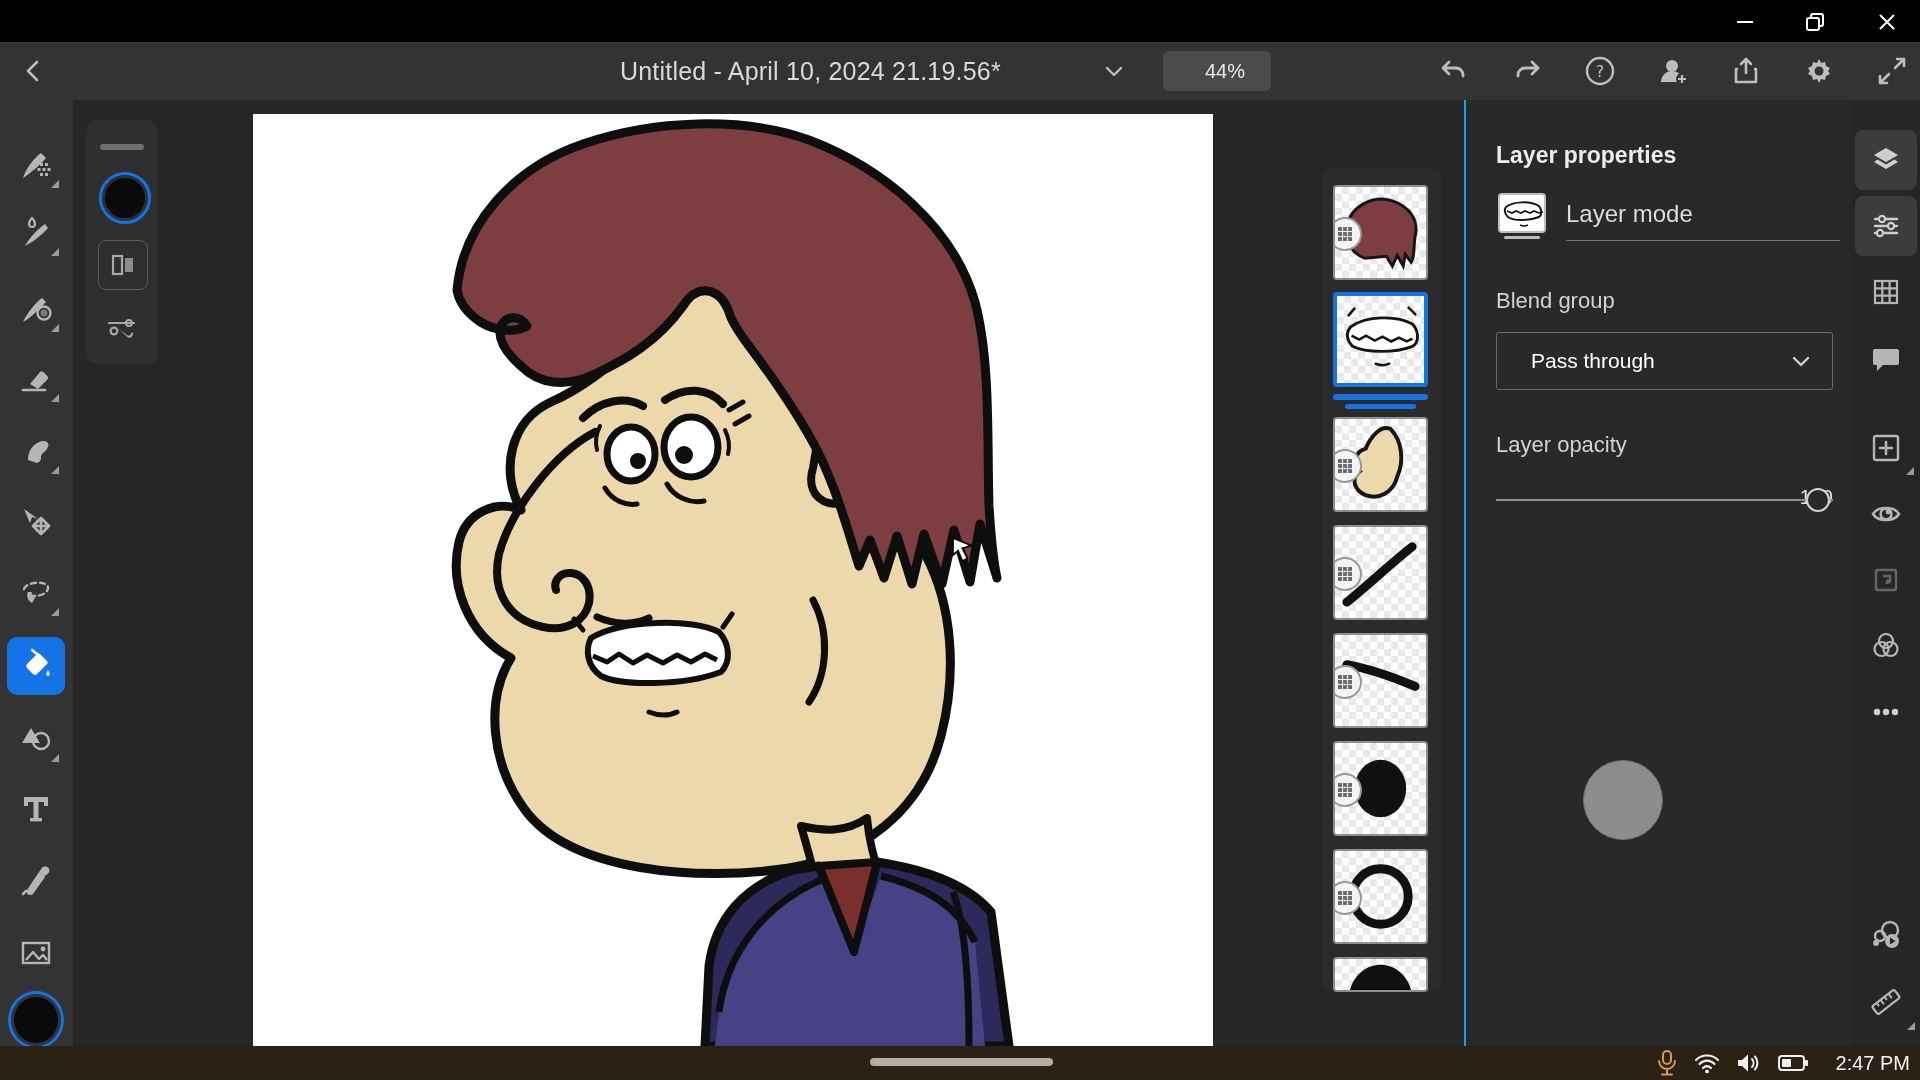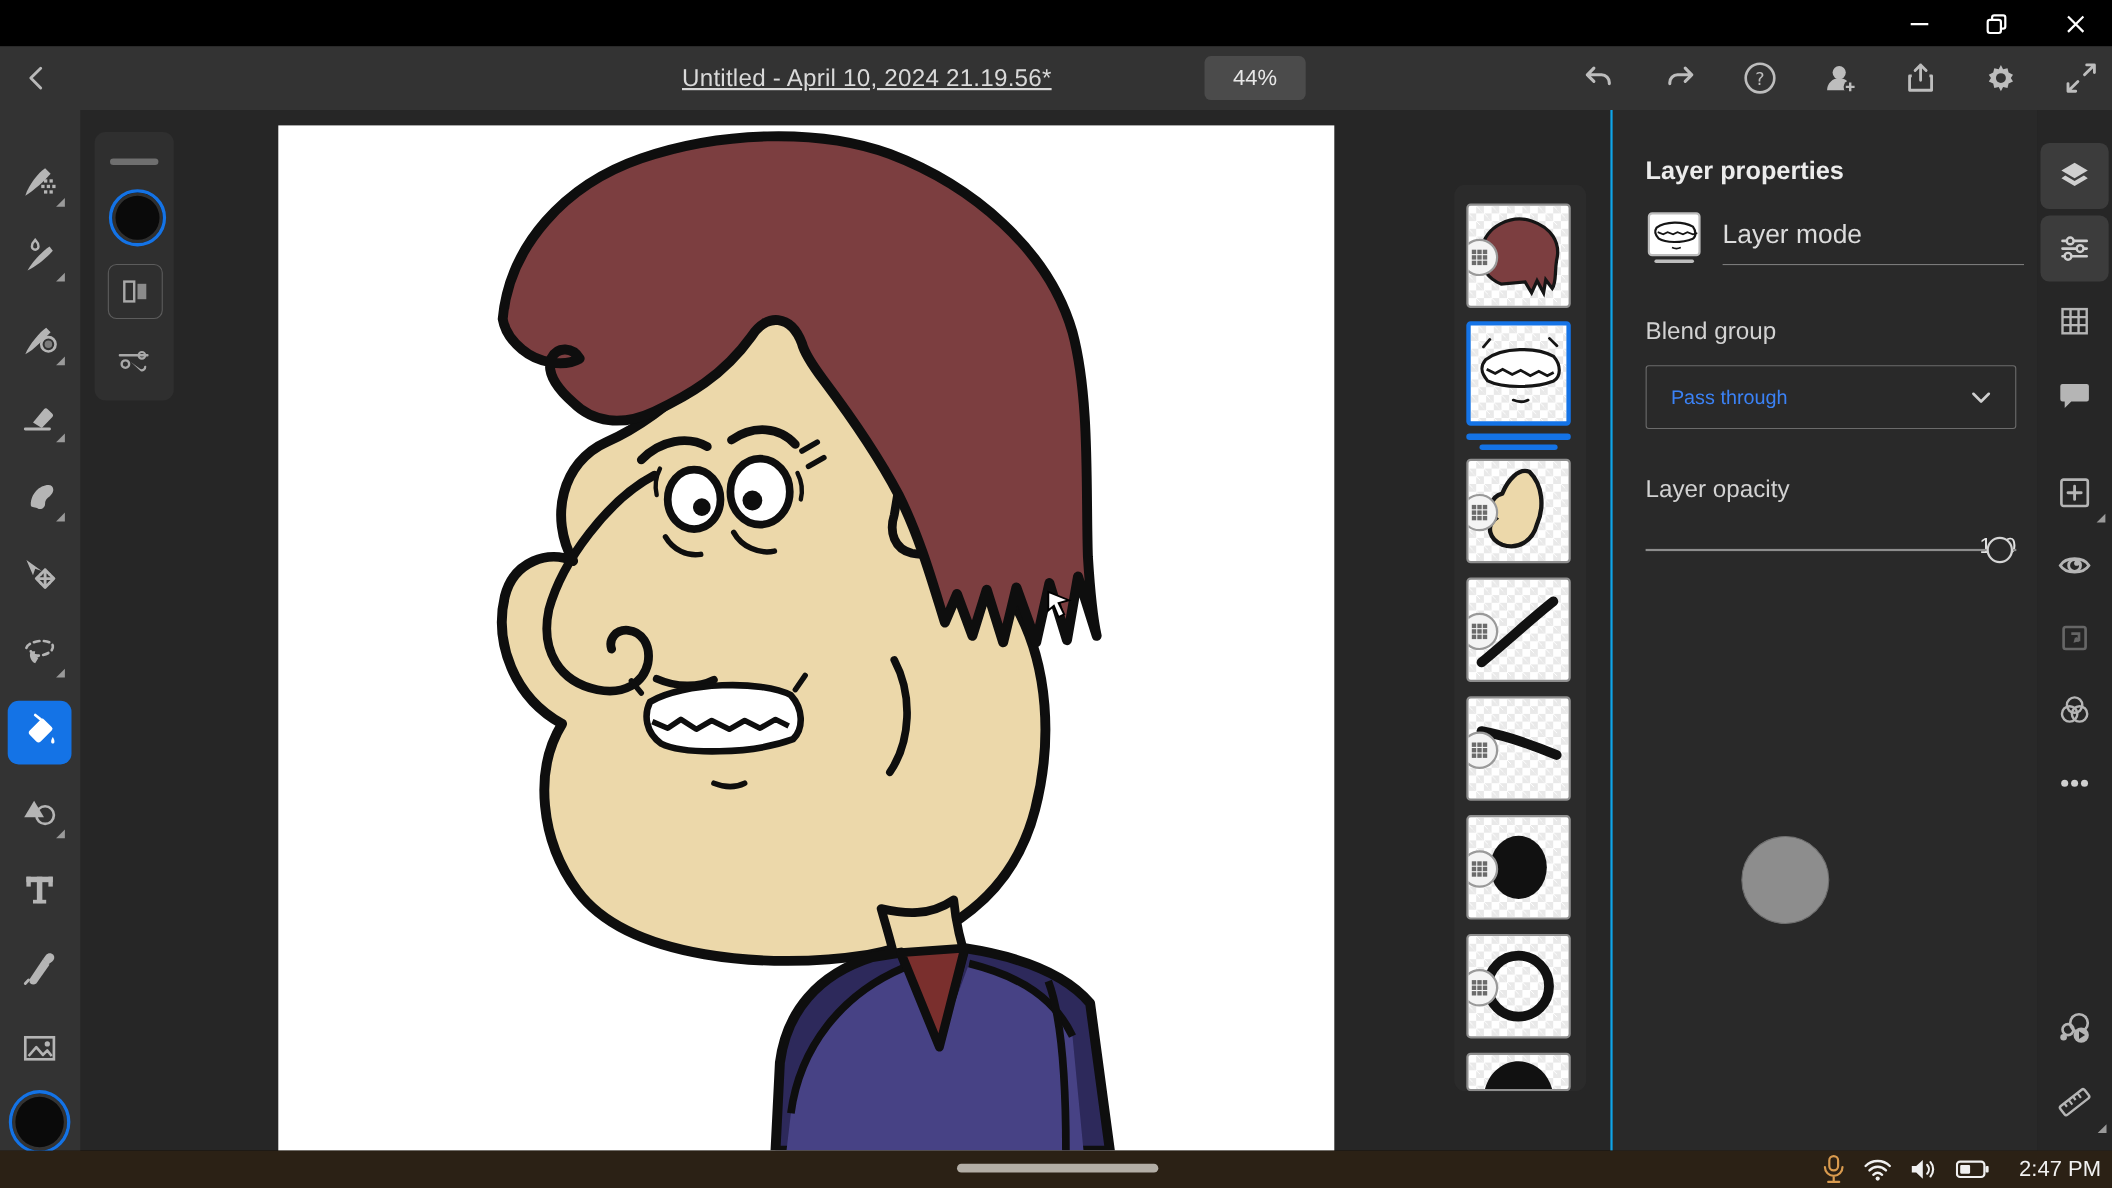--- a/index.html
+++ b/index.html
@@ -7,24 +7,24 @@
        font-family:"Liberation Sans","DejaVu Sans",sans-serif;
        -webkit-font-smoothing:antialiased;color:#d6d6d6;}
   .abs{position:absolute;}
   
   #os-strip{left:0;top:0;width:1920px;height:42px;background:#000;}
   .winbtn{width:46px;height:36px;top:4px;display:flex;align-items:center;justify-content:center;cursor:pointer;}
   #titlebar{left:0;top:42px;width:1920px;height:58px;background:#333333;display:flex;align-items:center;}
   .tb-icon{width:44px;height:44px;display:flex;align-items:center;justify-content:center;border-radius:6px;cursor:pointer;}
   .tb-icon svg{display:block;}
   #doc-title{position:absolute;left:620px;top:0;height:58px;display:flex;align-items:center;
-             font-size:22px;color:#d9d9d9;letter-spacing:.2px;text-decoration:underline;}
+             font-size:25px;color:#d9d9d9;letter-spacing:.2px;}
   #title-chevron{position:absolute;left:1092px;top:7px;}
-  #zoom-badge{position:absolute;left:1095px;top:9px;width:92px;height:40px;background:#4b4b4b;border-radius:6px;
-              display:flex;align-items:center;justify-content:center;font-size:20px;color:#e8e8e8;}
+  #zoom-badge{position:absolute;left:1163px;top:9px;width:92px;height:40px;background:#4b4b4b;border-radius:6px;
+              display:flex;align-items:center;justify-content:center;font-size:20px;color:#e8e8e8;padding-left:16px;}
   #titlebar-right{position:absolute;right:6px;top:7px;display:flex;gap:29px;align-items:center;}
   
   #workspace{left:0;top:100px;width:1920px;height:946px;background:#262626;}
   
   #toolbar{left:0;top:100px;width:73px;height:946px;background:#333333;}
   .tool{position:absolute;left:7px;width:58px;height:58px;border-radius:10px;display:flex;
         align-items:center;justify-content:center;cursor:pointer;}
   .tool.selected{background:#1473e6;}
   .corner-tri{position:absolute;right:6px;bottom:6px;width:0;height:0;
               border-left:8px solid transparent;border-bottom:8px solid #9a9a9a;}
@@ -52,21 +52,21 @@
   .grp-line{position:absolute;background:#1473e6;border-radius:3px;height:6px;}
   
   #props{left:1464px;top:100px;width:388px;height:946px;background:#292929;border-left:2px solid #0ea5e9;box-sizing:border-box;}
   #props h2{margin:0;position:absolute;left:30px;top:42px;font-size:23px;font-weight:700;color:#ececec;}
   #lp-thumb{left:30px;top:92px;width:54px;height:50px;cursor:pointer;}
   #lp-name{left:100px;top:100px;width:274px;font-size:24px;color:#dcdcdc;border-bottom:1px solid #7a7a7a;
            padding-bottom:12px;cursor:text;}
   #lp-blend-label{left:30px;top:188px;font-size:22px;color:#d2d2d2;}
   #lp-dropdown{left:30px;top:232px;width:337px;height:58px;border:1px solid #6b6b6b;border-radius:3px;
                display:flex;align-items:center;cursor:pointer;box-sizing:border-box;}
-  #lp-dropdown .val{margin-left:22px;font-size:18px;color:#3b82f6;}
+  #lp-dropdown .val{margin-left:34px;font-size:21px;color:#ffffff;}
   #lp-dropdown svg{position:absolute;right:18px;}
   #lp-op-label{left:30px;top:332px;font-size:22px;color:#d2d2d2;text-align:center;}
   #lp-op-value{left:30px;top:338px;width:337px;text-align:right;font-size:20px;color:#e4e4e4;margin-top:48px;}
   #lp-slider{left:30px;top:388px;width:337px;height:24px;cursor:pointer;}
   #lp-track{position:absolute;left:0;top:11px;width:100%;height:2px;background:#8d8d8d;}
   #lp-knob{position:absolute;right:3px;top:0;width:24px;height:24px;border-radius:50%;
            border:2.5px solid #d4d4d4;background:#292929;box-sizing:border-box;}
   #color-puck{left:1583px;top:760px;width:78px;height:78px;border-radius:50%;background:#8d8d8d;
               border:1px solid #6f6f6f;cursor:pointer;}
   

